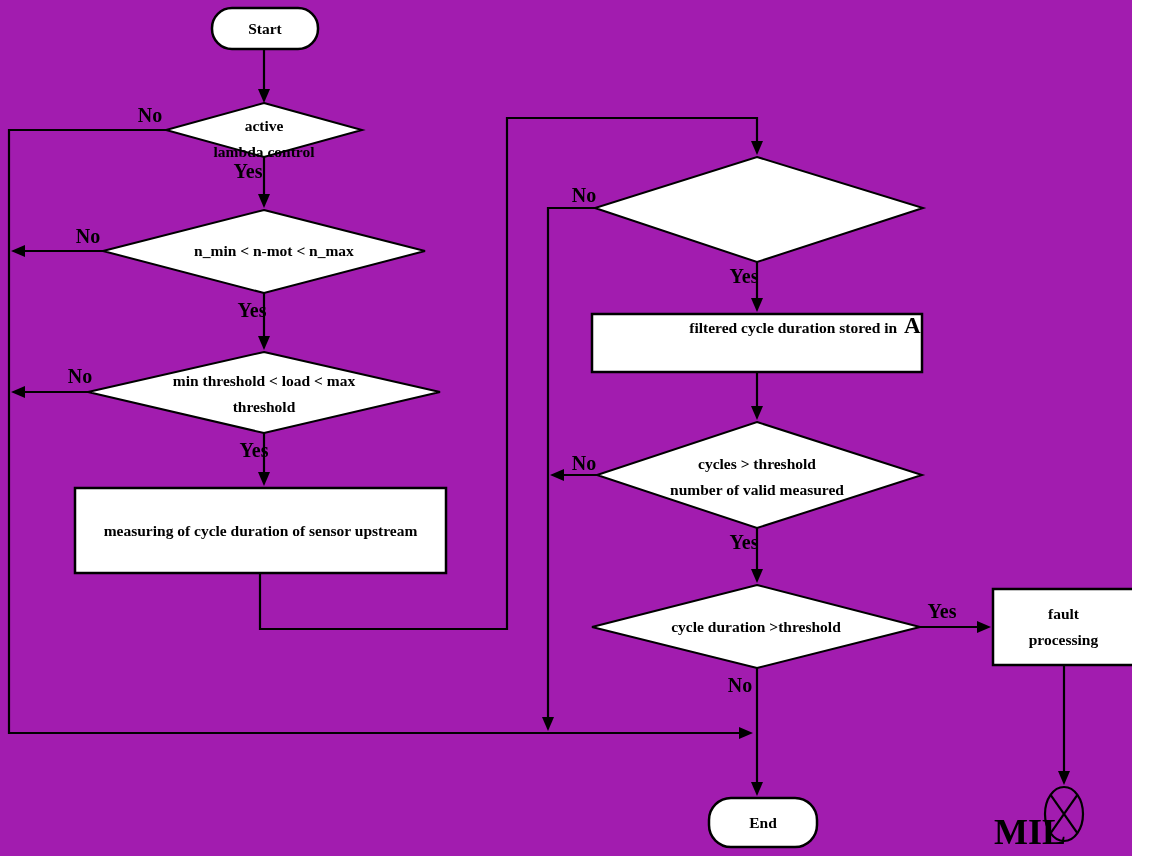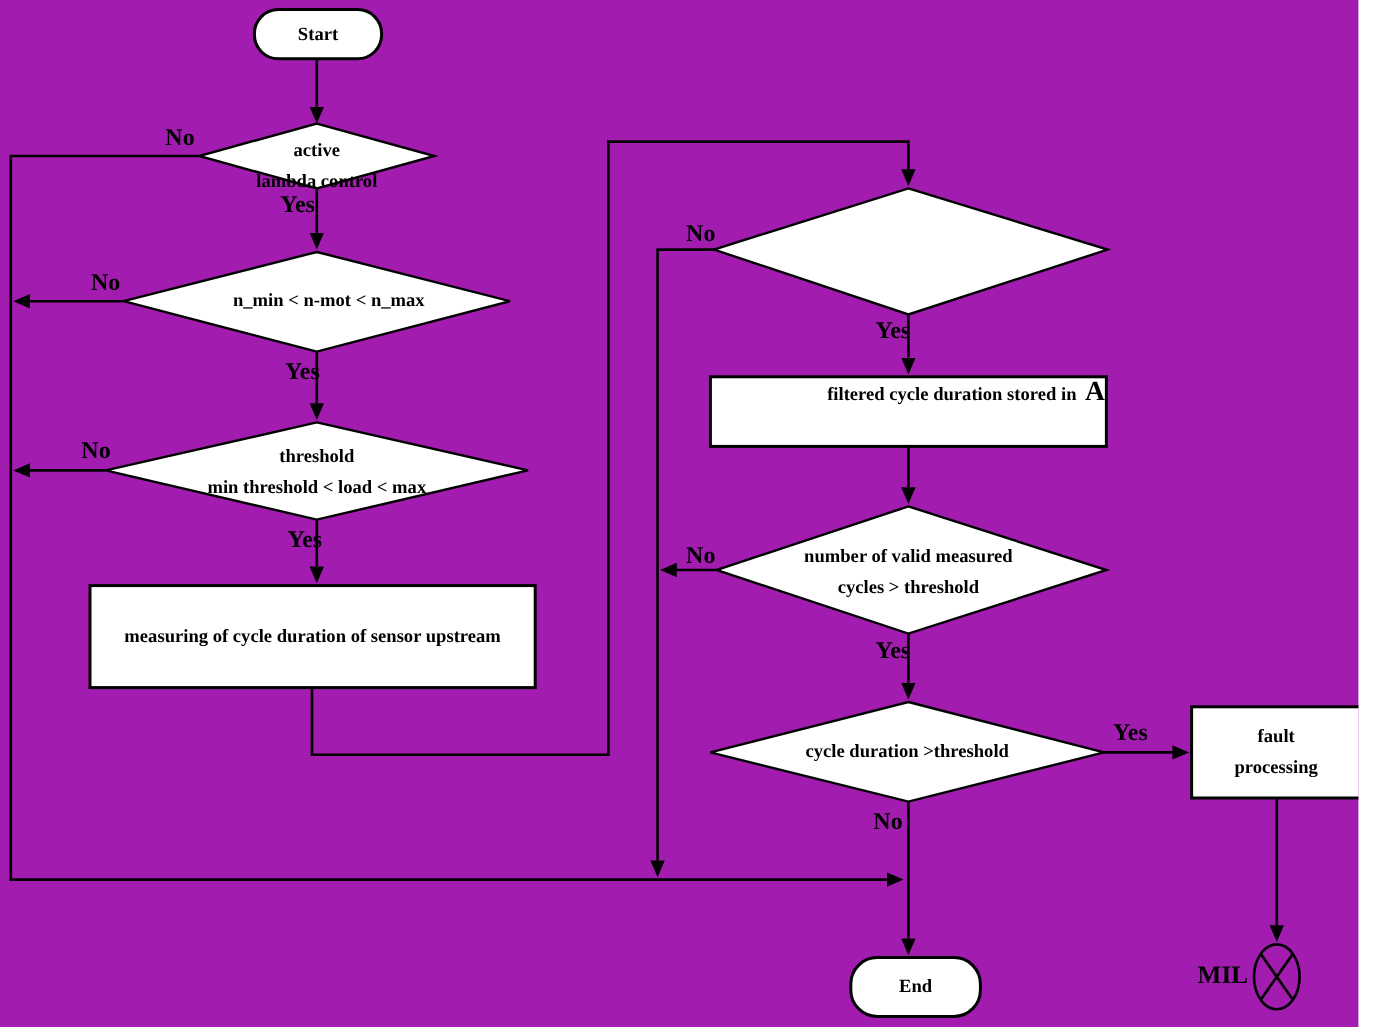--- a/index.html
+++ b/index.html
@@ -61,24 +61,25 @@
     color: #000000;
   }
   .emph-a {
     font-size: 23px;
     margin-left: 7px;
     line-height: 23px;
   }
   .mil-lbl {
     position: absolute;
     font-weight: bold;
-    font-size: 21px;
+    font-size: 36px;
     line-height: 30px;
     color: #000000;
     text-align: right;
+    margin-top: 20px;
   }
 </style>
 </head>
 <body>
 
 <div id="stage">
 
   <svg id="flow-svg" width="1152" height="856" viewBox="0 0 1152 856">
     <defs>
       <marker id="arr" markerUnits="userSpaceOnUse" markerWidth="16" markerHeight="14" refX="0" refY="6" orient="auto">
@@ -137,41 +138,41 @@
     <div>lambda control</div>
   </div>
   <div class="tag" style="left:132px; top:106px; width:36px;">No</div>
   <div class="tag" style="left:228px; top:162px; width:40px;">Yes</div>
 
   <div class="lbl" style="left:113px; top:238px; width:322px;">n_min &lt; n-mot &lt; n_max</div>
   <div class="tag" style="left:70px; top:227px; width:36px;">No</div>
   <div class="tag" style="left:232px; top:301px; width:40px;">Yes</div>
 
   <div class="lbl" style="left:88px; top:368px; width:352px;">
+    <div>min threshold &lt; load &lt; max</div>
     <div>threshold</div>
-    <div>min threshold &lt; load &lt; max</div>
   </div>
   <div class="tag" style="left:62px; top:367px; width:36px;">No</div>
   <div class="tag" style="left:234px; top:441px; width:40px;">Yes</div>
 
   <div class="boxtext" style="left:75px; top:488px; width:371px; height:85px;">
     <div>measuring of cycle duration of sensor upstream</div>
   </div>
 
   <div class="tag" style="left:566px; top:186px; width:36px;">No</div>
   <div class="tag" style="left:724px; top:267px; width:40px;">Yes</div>
 
   <div class="boxtext-row" style="left:592px; top:314px; width:330px; height:58px;margin-left:48px;">
     <span>filtered cycle duration stored in</span>
     <span class="emph-a">A</span>
   </div>
 
   <div class="lbl" style="left:597px; top:451px; width:320px;">
+    <div>cycles &gt; threshold</div>
     <div>number of valid measured</div>
-    <div>cycles &gt; threshold</div>
   </div>
   <div class="tag" style="left:566px; top:454px; width:36px;">No</div>
   <div class="tag" style="left:724px; top:533px; width:40px;">Yes</div>
 
   <div class="lbl" style="left:592px; top:614px; width:328px;">cycle duration  &gt;threshold</div>
   <div class="tag" style="left:722px; top:676px; width:36px;">No</div>
   <div class="tag" style="left:920px; top:602px; width:44px;">Yes</div>
 
   <div class="boxtext" style="left:709px; top:798px; width:108px; height:49px;">
     <span>End</span>

